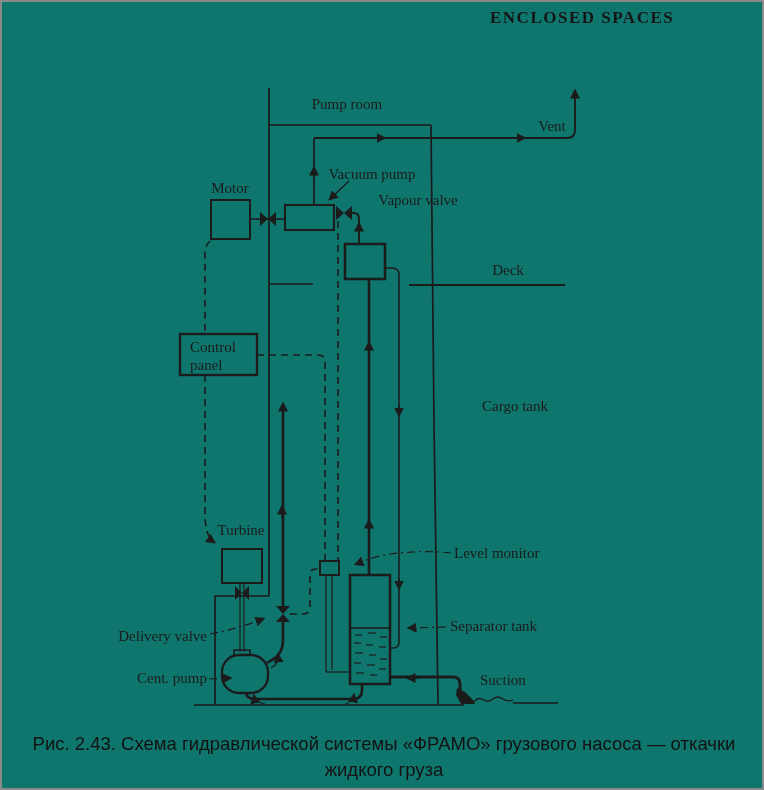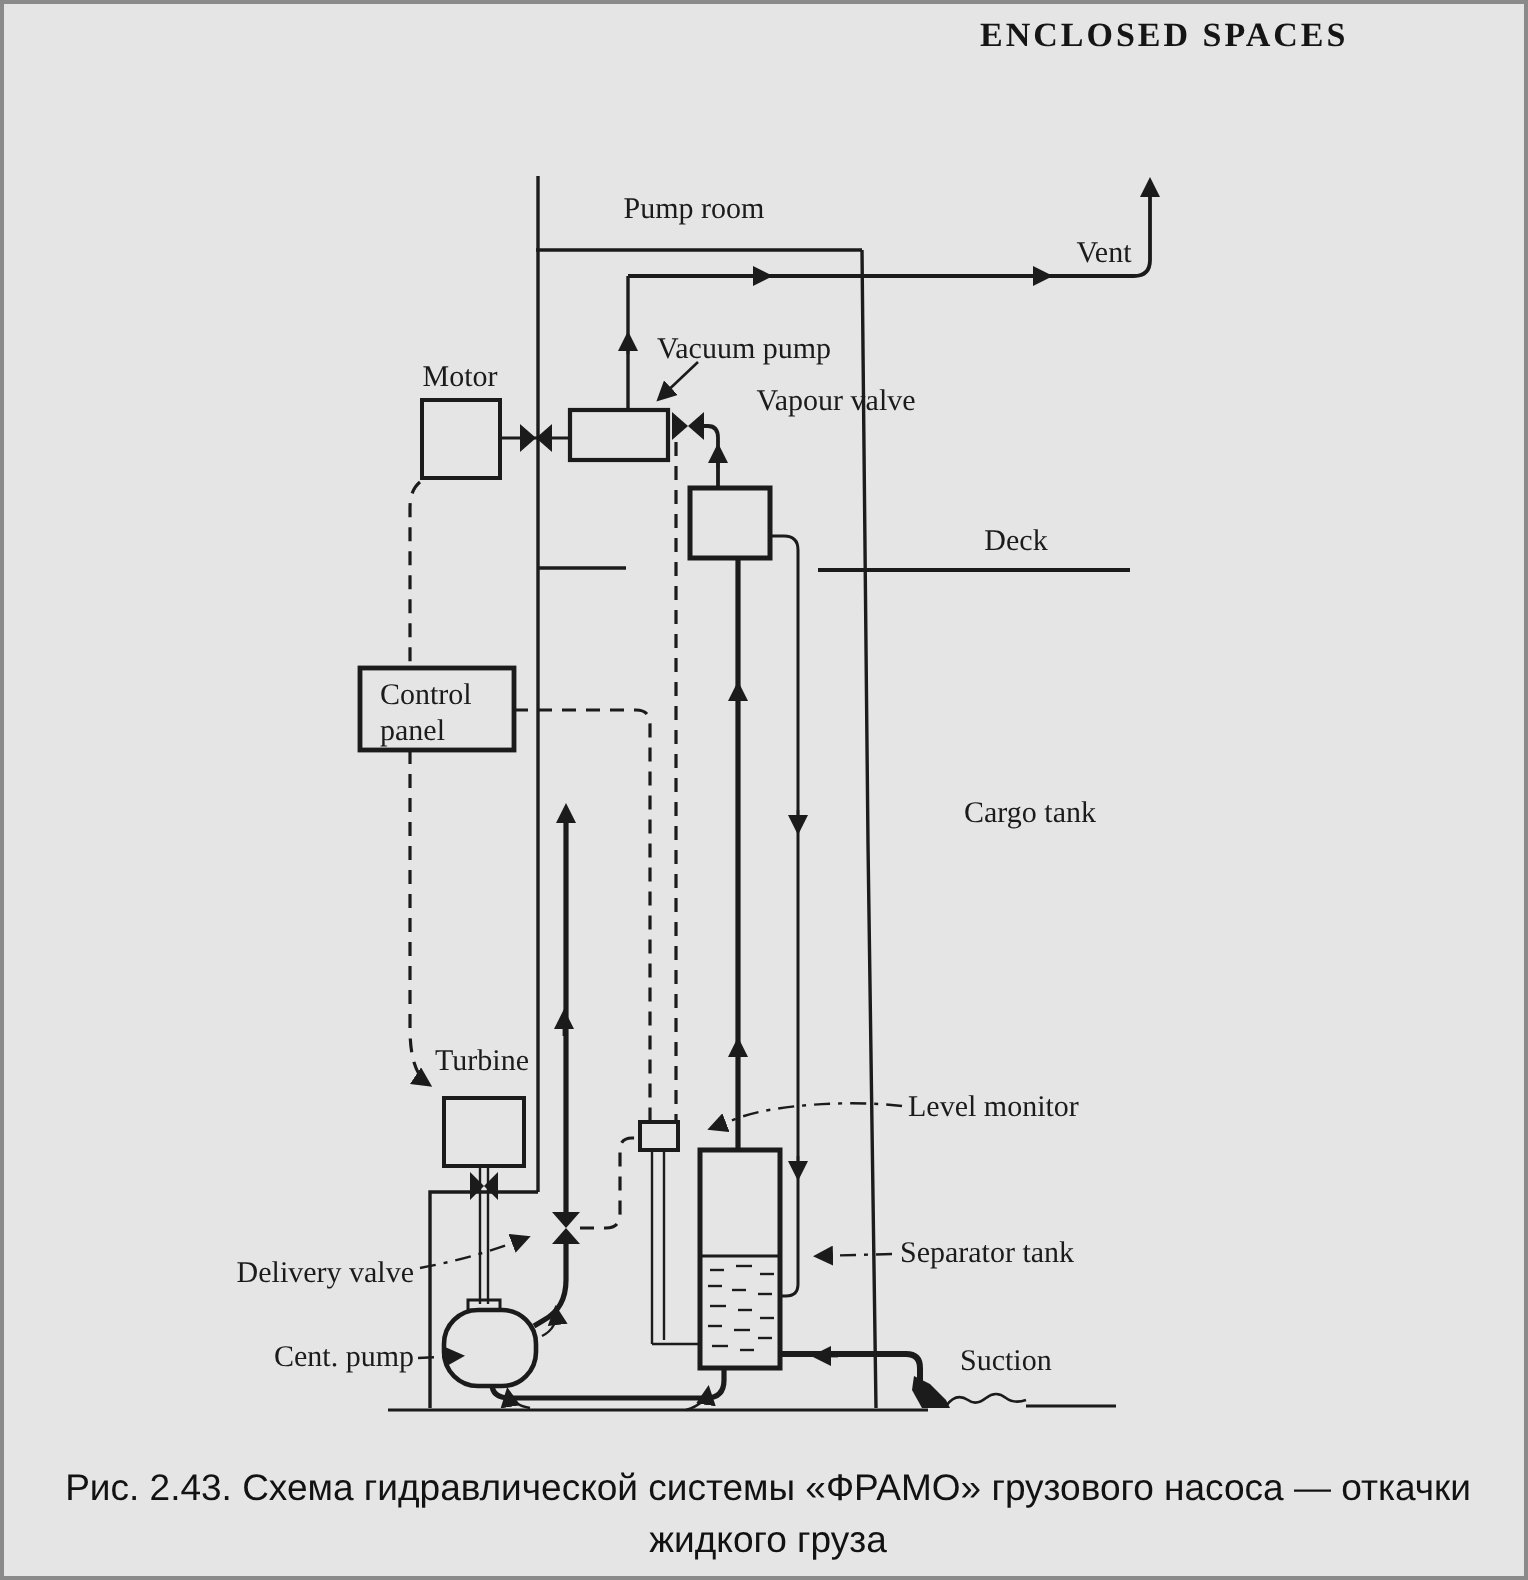--- a/index.html
+++ b/index.html
@@ -1,20 +1,20 @@
 <!DOCTYPE html>
 <html><head>
 <meta charset="utf-8">
 <style>
   html,body{margin:0;padding:0;background:#ffffff;}
   #frame{
     position:relative;
     width:764px;height:790px;
     box-sizing:border-box;
-    background:#e5e5e5;
+    background:#0f766e;
     border:2px solid #8a8a8a;
     overflow:hidden;
     font-family:"Liberation Serif", serif;
   }
   #enclosed-header{
     position:absolute;left:488px;top:6px;
     font-family:"Liberation Serif", serif;
     font-weight:bold;font-size:17px;letter-spacing:1.5px;
     color:#151515;white-space:nowrap;
   }

